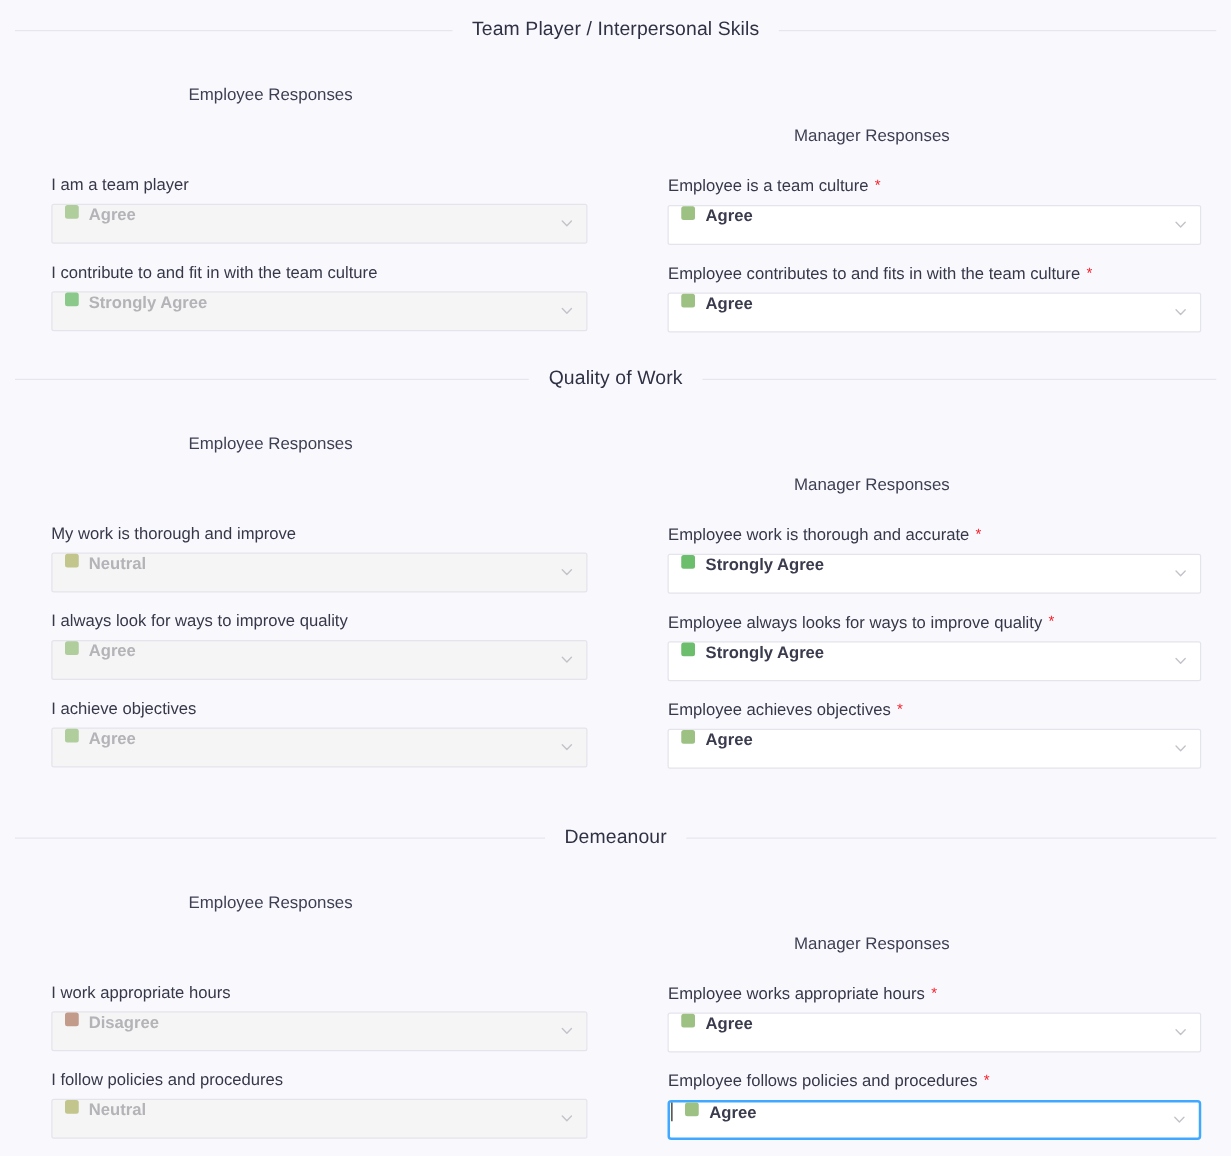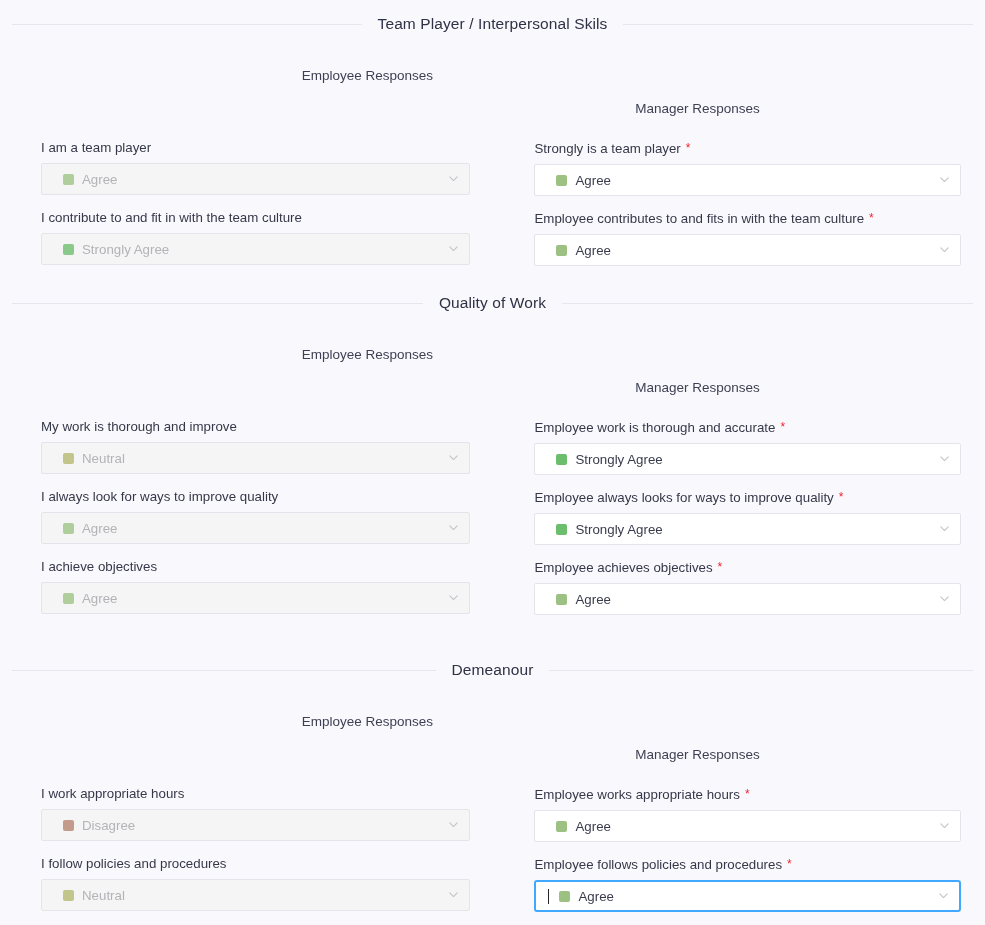--- a/index.html
+++ b/index.html
@@ -38,21 +38,21 @@
   .col-heads {
     display: flex;
     padding-top: 34px;
   }
   .col-head {
     width: 481px;
     text-align: center;
     font-size: 13.5px;
     color: #3d3f52;
   }
-  .col-head.left  { padding-right: 48px; text-align: right; }
+  .col-head.left  { padding-right: 48px; }
   .col-head.right { padding-right: 48px; margin-top: 33px; }
 
   
   .qrows { padding-top: 24px; }
   .qrow {
     display: flex;
     margin-bottom: 14px;
   }
   .qcell { width: 481px; margin-left: 20px; }
   .qcell.left  { padding-left: 21px;  padding-right: 22px; }
@@ -73,22 +73,22 @@
   }
 
   
   .select {
     position: relative;
     height: 32px;
     border: 1px solid #e4e4ec;
     border-radius: 2px;
     background: #ffffff;
     display: flex;
-    align-items: center;
-    padding-left: 11px;
+    align-items: flex-start;
+    font-weight: bold;
   }
   .select.disabled {
     background: #f5f5f5;
     border-color: #e4e4ec;
   }
   .select.focused {
     border: 2px solid #40a9ff;
     border-radius: 3px;
     background: #ffffff;
   }
@@ -154,21 +154,21 @@
               <span class="dot" style="background: rgb(156, 193, 131);"></span>
               <span class="val">Agree</span>
               <span class="caret">
                 <svg viewBox="0 0 12 12" width="11" height="11">
                   <path d="M2 4.2 L6 8.2 L10 4.2" fill="none" stroke="#c2c2ca" stroke-width="1.2" stroke-linecap="round" stroke-linejoin="round"></path>
                 </svg>
               </span>
             </div>
           </div>
           <div class="qcell right">
-            <div class="qlabel"><span>Strongly is a team player</span><span class="req">*</span></div>
+            <div class="qlabel"><span>Employee is a team culture</span><span class="req">*</span></div>
             <div class="select" role="combobox">
               <span class="dot" style="background: rgb(156, 193, 131);"></span>
               <span class="val">Agree</span>
               <span class="caret">
                 <svg viewBox="0 0 12 12" width="11" height="11">
                   <path d="M2 4.2 L6 8.2 L10 4.2" fill="none" stroke="#c2c2ca" stroke-width="1.2" stroke-linecap="round" stroke-linejoin="round"></path>
                 </svg>
               </span>
             </div>
           </div>

